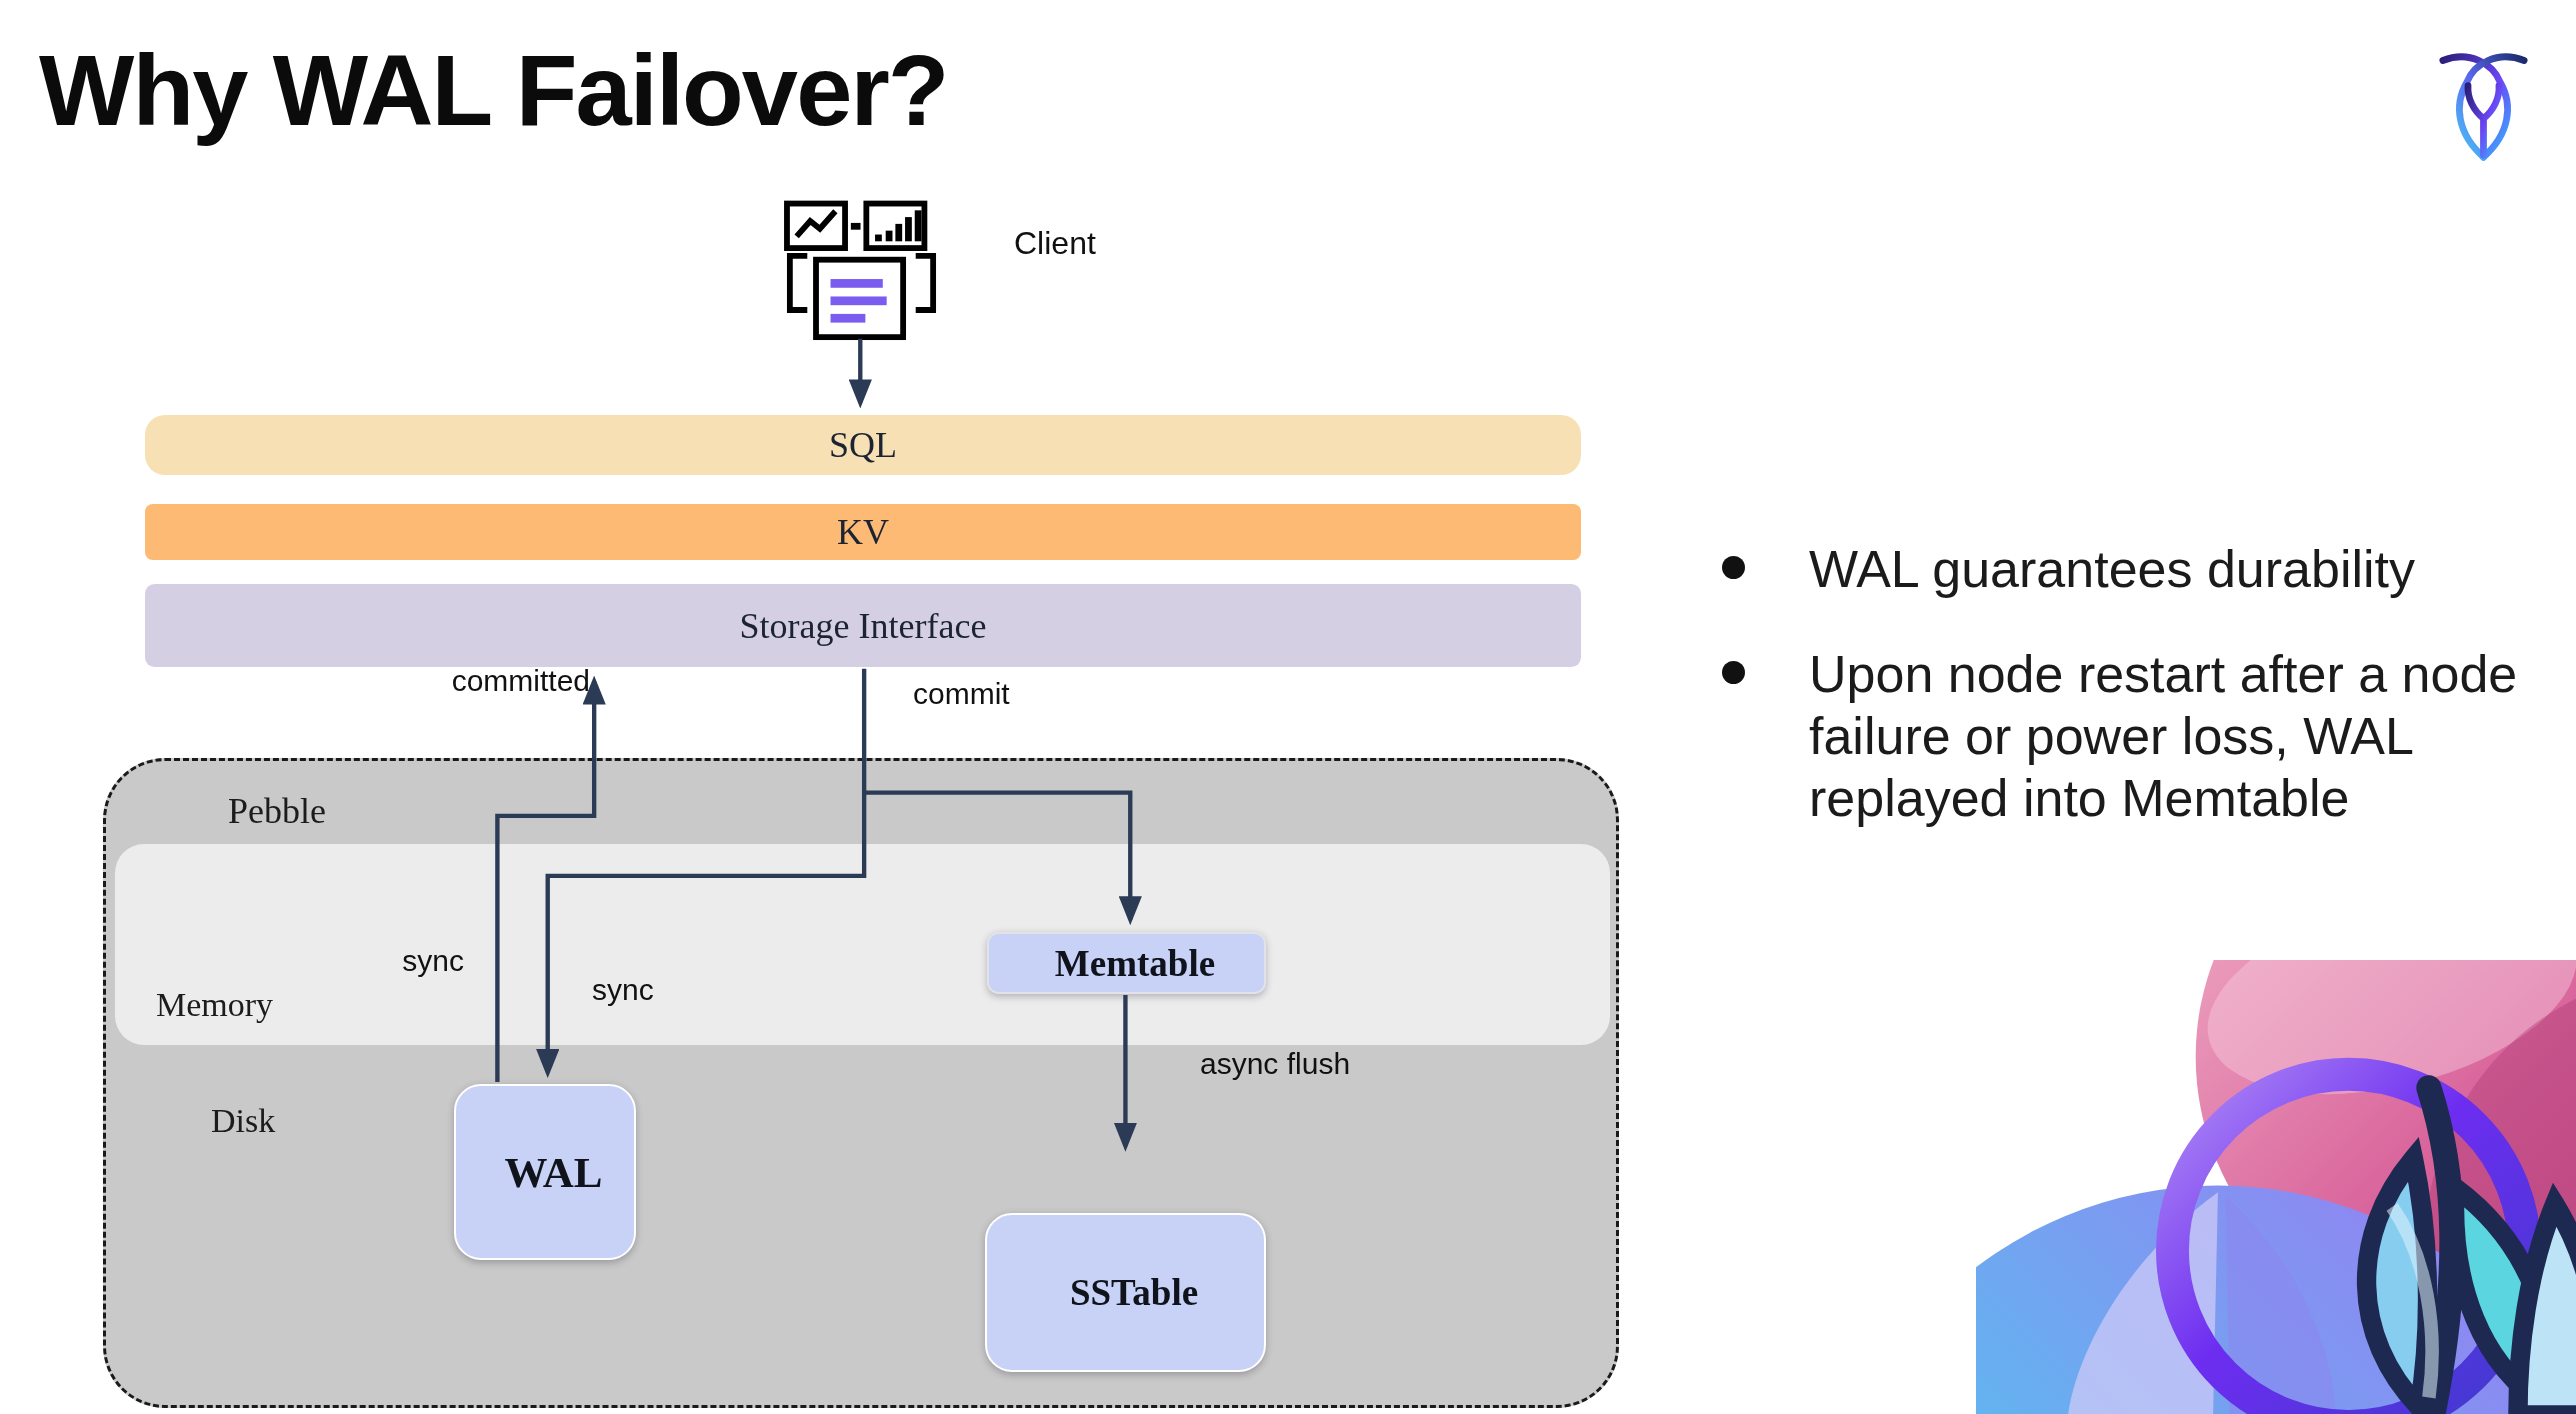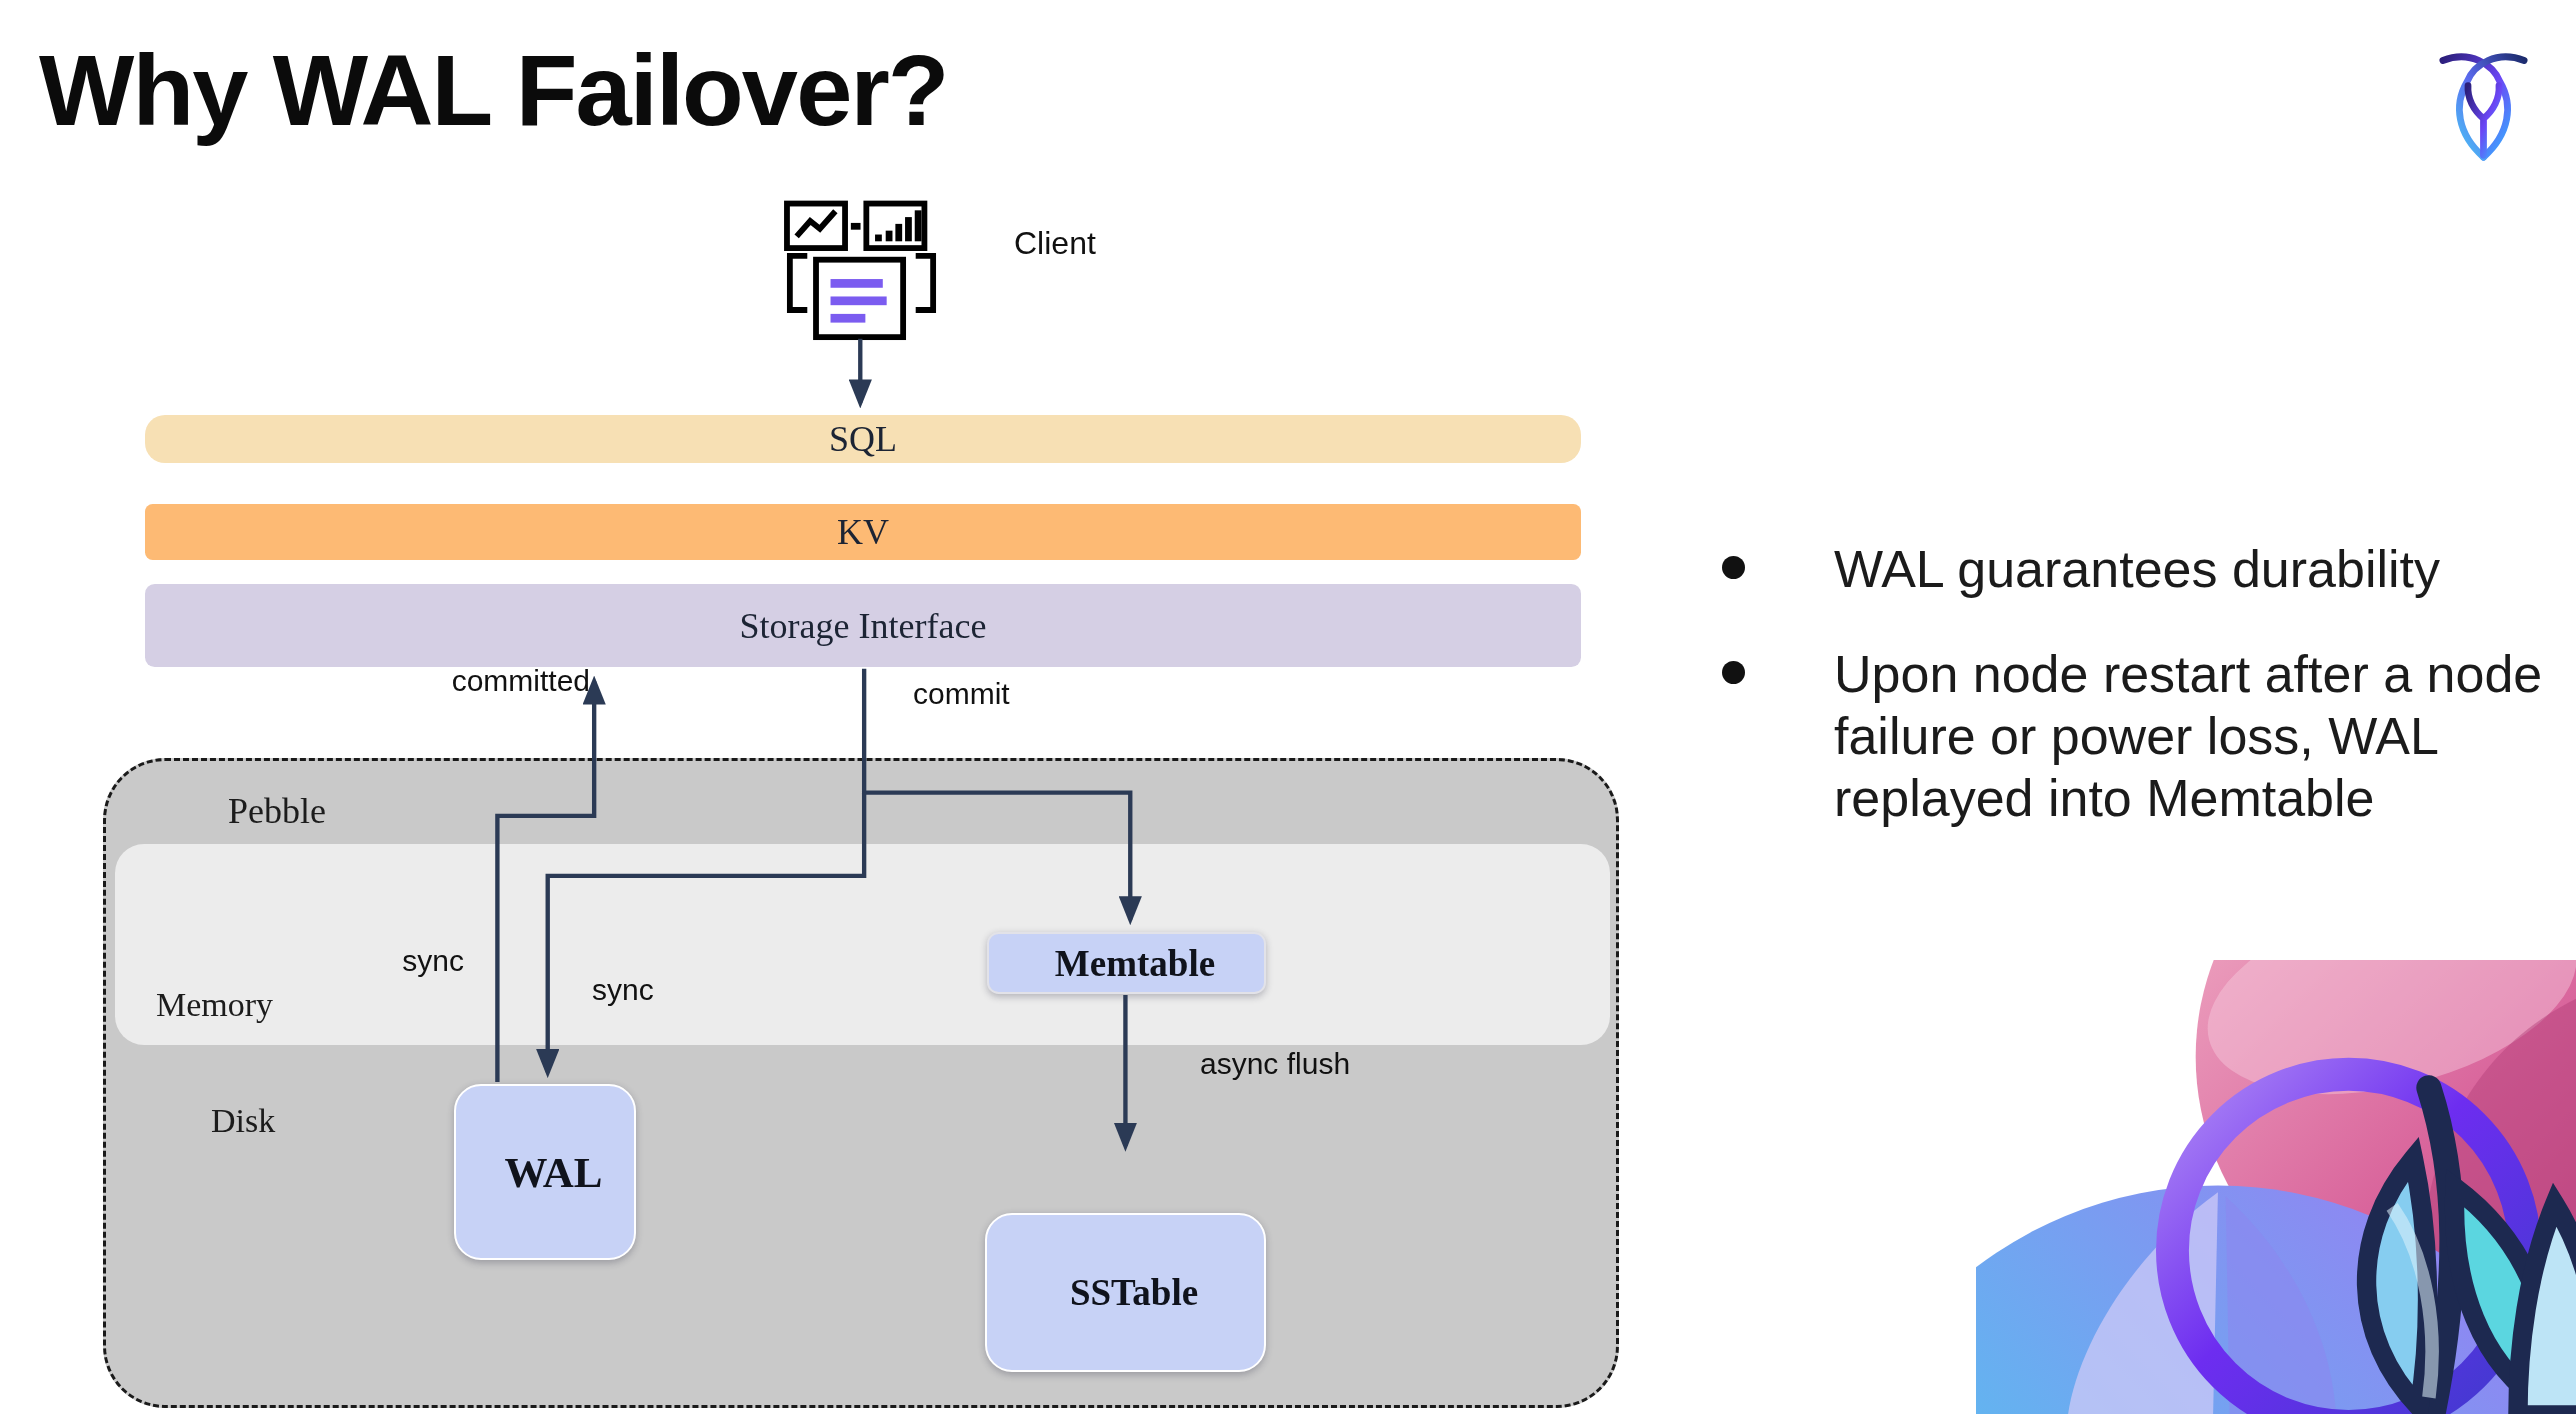--- a/index.html
+++ b/index.html
@@ -6,21 +6,21 @@
   #slide{position:relative;width:2576px;height:1415px;background:#ffffff;overflow:hidden;
          font-family:"Liberation Sans","DejaVu Sans",sans-serif;}
   .abs{position:absolute;}
 
   
   #title{left:39px;top:35px;font-size:101px;font-weight:700;letter-spacing:-1.9px;color:#0b0b0b;line-height:1.1;}
 
   
   .bar{left:145px;width:1436px;display:flex;align-items:center;justify-content:center;
        font-family:"Liberation Serif","DejaVu Serif",serif;font-size:36px;color:#1c2434;}
-  #bar-sql{top:415px;height:48px;background:#f7e0b4;border-radius:20px;}
+  #bar-sql{top:415px;height:60px;background:#f7e0b4;border-radius:20px;}
   #bar-kv{top:504px;height:56px;background:#fdba74;border-radius:7.7px;}
   #bar-storage{top:584px;height:83px;background:#d5cfe4;border-radius:9.7px;}
 
   
   .edge-label{font-size:30px;color:#111;}
   #lbl-committed{left:387px;top:664px;width:203px;text-align:right;}
   #lbl-commit{left:913px;top:677px;}
   #lbl-sync-left{left:319px;top:944px;width:145px;text-align:right;}
   #lbl-sync-right{left:592px;top:973px;}
   #lbl-async{left:1200px;top:1047px;}
@@ -41,21 +41,21 @@
         box-shadow:0 2.9px 7.7px rgba(40,40,60,.28);box-sizing:border-box;padding-left:17px;}
   #node-wal{left:454px;top:1084px;width:182px;height:176px;border-radius:27px;border:2.9px solid #ffffff;font-size:43px;}
   #node-memtable{left:987px;top:932px;width:279px;height:62px;border-radius:11.6px;border:2.9px solid #e2e2e8;font-size:37px;}
   #node-sstable{left:985px;top:1213px;width:281px;height:159px;border-radius:27px;border:2.9px solid #ffffff;font-size:37px;}
 
   
   #bullets{left:1722px;top:538px;width:832px;}
   .bullet-item{display:flex;}
   .bullet-item + .bullet-item{margin-top:43px;}
   .bullet-dot{flex:0 0 auto;width:23px;height:23px;border-radius:50%;background:#111;margin:18.4px 0 0 0;}
-  .bullet-text{margin-left:89px;font-size:52px;line-height:62px;color:#1b1b1b;width:735px;}
+  .bullet-text{margin-left:64px;font-size:52px;line-height:62px;color:#1b1b1b;width:735px;}
 
   svg{display:block;}
   #arrow-overlay{left:0;top:0;pointer-events:none;}
 </style>
 </head>
 <body>
 
 <div id="slide">
 
   <div id="title" class="abs">Why WAL Failover?</div>

